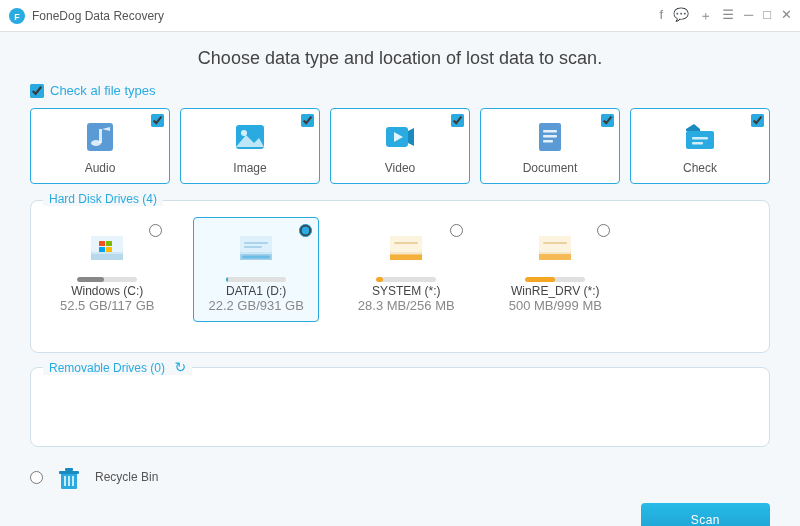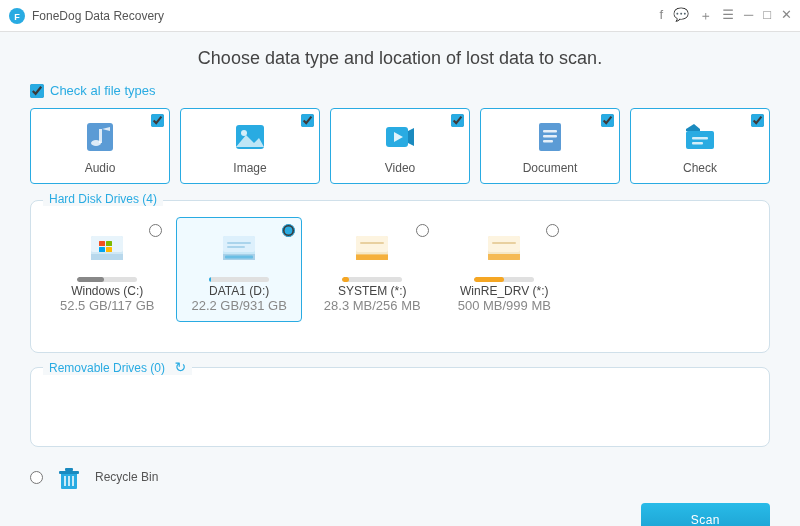--- a/index.html
+++ b/index.html
@@ -134,21 +134,21 @@
       background: #f5f8fa;
       padding: 0 6px;
       position: absolute;
       top: -9px;
       left: 12px;
     }
 
     
     .drives-row {
       display: flex;
-      gap: 7px;
+      gap: 24px;
       margin-top: 6px;
       align-items: flex-end;
     }
     .drive-item {
       display: flex;
       flex-direction: column;
       align-items: center;
       padding: 8px 14px;
       border-radius: 4px;
       cursor: pointer;

